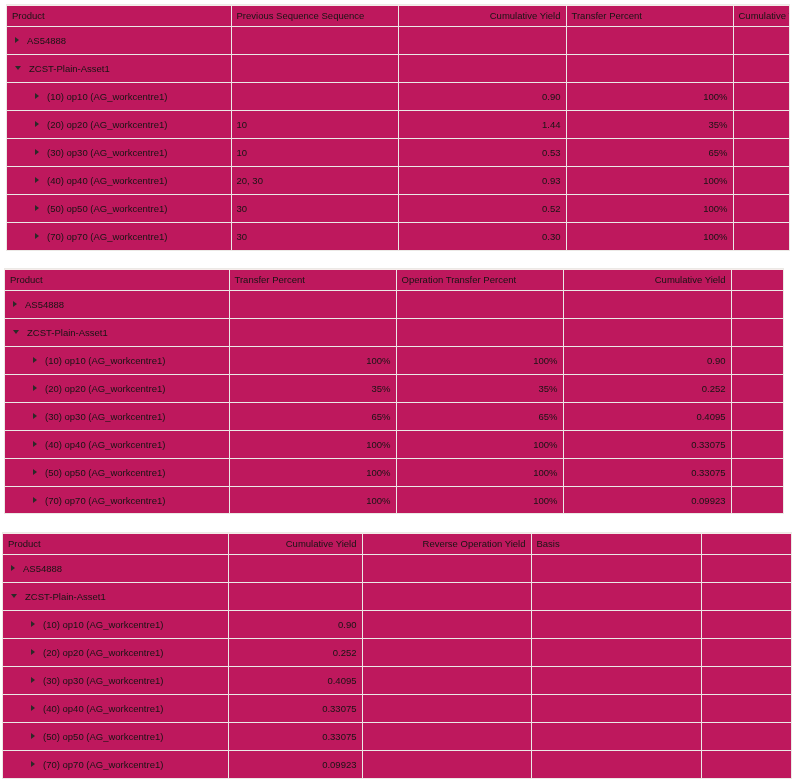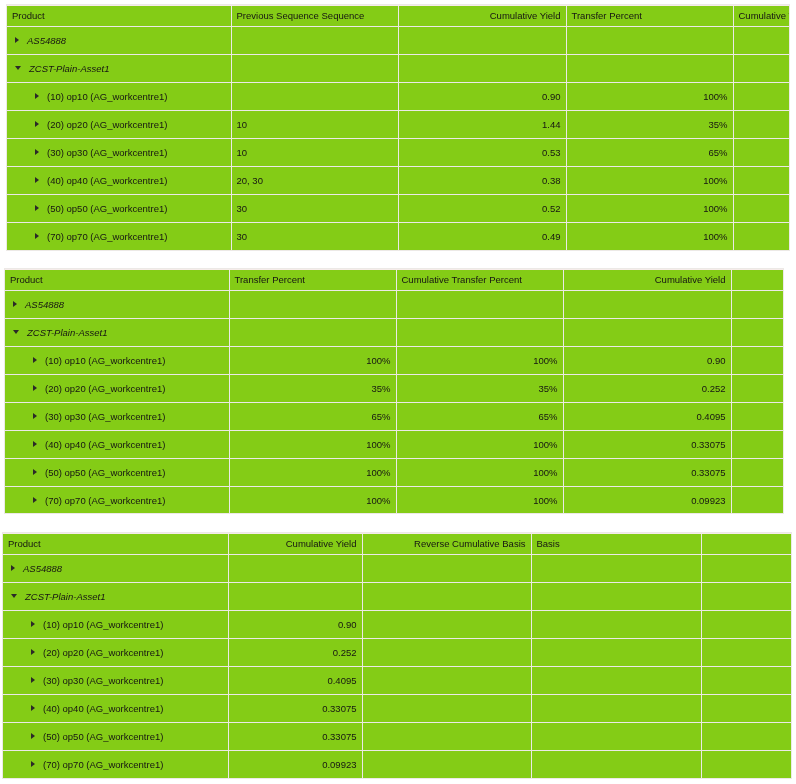--- a/index.html
+++ b/index.html
@@ -1,28 +1,28 @@
 <!DOCTYPE html>
 <html><head>
 <meta charset="utf-8">
 <style>
   html, body { margin: 0; padding: 0; background: #ffffff; }
   body { width: 796px; height: 784px; position: relative; overflow: hidden;
          font-family: "Liberation Sans", "DejaVu Sans", sans-serif; color: #161513; }
-  .panel { position: absolute; background: #84cc16; overflow: hidden; border: 1px solid #ece9e6; box-sizing: border-box; }
+  .panel { position: absolute; background: #be185d; overflow: hidden; border: 1px solid #ece9e6; box-sizing: border-box; }
   .panel::before { content: ""; position: absolute; left: 0; right: 0; top: 0; height: 1px; background: #f6ecea; }
   table { border-collapse: collapse; table-layout: fixed; font-size: 9.5px; }
   th, td { border-right: 1px solid #ebe9e6; border-bottom: 1px solid #ebe9e6; padding: 0 5px; white-space: nowrap; overflow: hidden; box-sizing: border-box; }
   th { height: 21px; font-weight: normal; text-align: left; color: #161513; }
   td { height: 28px; }
   th.num, td.num { text-align: right; }
   .caret { display: inline-block; width: 0; height: 0; vertical-align: middle; margin-right: 8px; position: relative; top: -1px; }
   .caret.right { border-top: 3px solid transparent; border-bottom: 3px solid transparent; border-left: 4px solid #2b2a28; }
   .caret.down { border-left: 3px solid transparent; border-right: 3px solid transparent; border-top: 4px solid #2b2a28; }
-  .lvl0 { padding-left: 8px; font-style: italic; }
+  .lvl0 { padding-left: 8px; }
   .lvl1 { padding-left: 28px; }
 </style>
 </head>
 <body>
 
 <div class="panel" style="left:6px; top:4px; width:784px; height:247px;">
   <table style="width:800px;">
     <colgroup>
         <col style="width:224px">
         <col style="width:167px">
@@ -71,56 +71,56 @@
         <tr>
           <td class="lvl1"><span class="caret right"></span><span>(30) op30 (AG_workcentre1)</span></td>
           <td>10</td>
           <td class="num">0.53</td>
           <td class="num">65%</td>
           <td class="num"></td>
         </tr>
         <tr>
           <td class="lvl1"><span class="caret right"></span><span>(40) op40 (AG_workcentre1)</span></td>
           <td>20, 30</td>
-          <td class="num">0.38</td>
+          <td class="num">0.93</td>
           <td class="num">100%</td>
           <td class="num"></td>
         </tr>
         <tr>
           <td class="lvl1"><span class="caret right"></span><span>(50) op50 (AG_workcentre1)</span></td>
           <td>30</td>
           <td class="num">0.52</td>
           <td class="num">100%</td>
           <td class="num"></td>
         </tr>
         <tr>
           <td class="lvl1"><span class="caret right"></span><span>(70) op70 (AG_workcentre1)</span></td>
           <td>30</td>
-          <td class="num">0.49</td>
+          <td class="num">0.30</td>
           <td class="num">100%</td>
           <td class="num"></td>
         </tr>
       </tbody>
   </table>
 </div>
 
 <div class="panel" style="left:4px; top:268px; width:780px; height:246px;">
   <table style="width:780px;">
     <colgroup>
         <col style="width:224px">
         <col style="width:167px">
         <col style="width:167px">
         <col style="width:168px">
         <col style="width:54px">
       </colgroup>
     <thead>
       <tr>
         <th>Product</th>
         <th>Transfer Percent</th>
-        <th>Cumulative Transfer Percent</th>
+        <th>Operation Transfer Percent</th>
         <th class="num">Cumulative Yield</th>
         <th></th>
       </tr>
     </thead>
     <tbody>
         <tr>
           <td class="lvl0"><span class="caret right"></span><span>AS54888</span></td>
           <td class="num"></td>
           <td class="num"></td>
           <td class="num"></td>
@@ -185,21 +185,21 @@
         <col style="width:225px">
         <col style="width:134px">
         <col style="width:169px">
         <col style="width:170px">
         <col style="width:92px">
       </colgroup>
     <thead>
       <tr>
         <th>Product</th>
         <th class="num">Cumulative Yield</th>
-        <th class="num">Reverse Cumulative Basis</th>
+        <th class="num">Reverse Operation Yield</th>
         <th>Basis</th>
         <th></th>
       </tr>
     </thead>
     <tbody>
         <tr>
           <td class="lvl0"><span class="caret right"></span><span>AS54888</span></td>
           <td class="num"></td>
           <td class="num"></td>
           <td></td>

